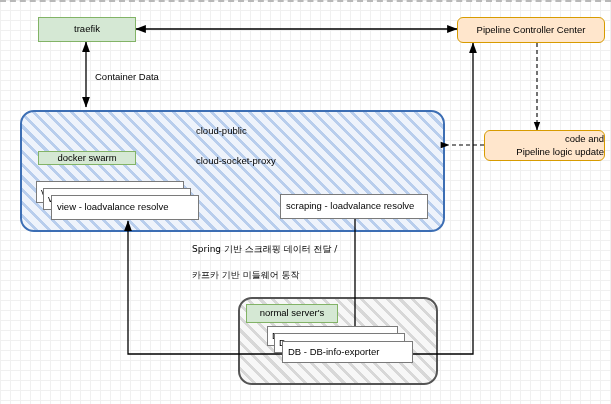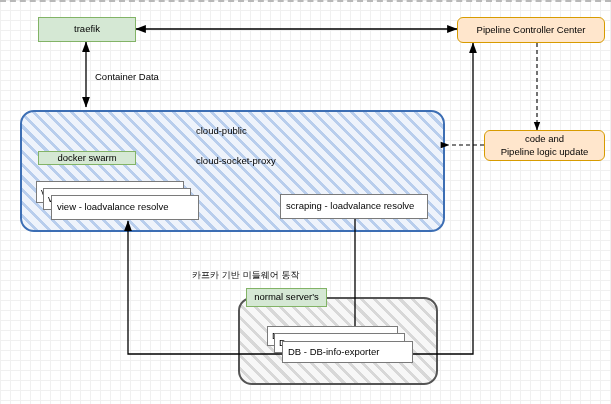--- a/index.html
+++ b/index.html
@@ -158,57 +158,58 @@
   </div>
 
   <div class="node green-box" style="left:38px; top:104px; width:98px; height:14px;margin-top:47px;">
     <span>docker swarm</span>
   </div>
 
   <div class="node orange-box" style="left:457px; top:17px; width:148px; height:26px;">
     <span>Pipeline Controller Center</span>
   </div>
 
-  <div class="node orange-box" style="left:484px; top:130px; width:121px; height:31px; flex-direction:column; justify-content:center;">
+  <div class="node orange-box" style="left:484px; top:130px; width:121px; height:31px; flex-direction:column; justify-content:center;align-items:flex-end;">
     <span>code and</span>
     <span>Pipeline logic update</span>
   </div>
 
   <div class="stack-wrap" style="left:0; top:0;">
     <div class="node white-box-empty" style="left:36px; top:181px; width:148px; height:22px;">
       <span>vi</span>
     </div>
     <div class="node white-box-empty" style="left:43px; top:188px; width:148px; height:22px;">
       <span>vi</span>
     </div>
     <div class="node white-box" style="left:51px; top:195px; width:148px; height:25px;">
       <span>view - loadvalance resolve</span>
     </div>
   </div>
 
   <div class="node white-box" style="left:280px; top:194px; width:148px; height:25px;">
     <span>scraping - loadvalance resolve</span>
   </div>
 
-  <div class="node green-box" style="left:246px; top:288px; width:81px; height:19px;">
+  <div class="node green-box" style="left:246px; top:304px; width:92px; height:19px;">
     <span>normal server's</span>
   </div>
 
   <div class="stack-wrap" style="left:0; top:0;">
     <div class="node white-box-empty" style="left:267px; top:326px; width:131px; height:20px;">
       <span>D</span>
     </div>
     <div class="node white-box-empty" style="left:274px; top:333px; width:131px; height:20px;">
       <span>D</span>
     </div>
     <div class="node white-box" style="left:282px; top:341px; width:131px; height:22px;">
       <span>DB - DB-info-exporter</span>
     </div>
   </div>
 
   <div class="free-label" style="left:95px; top:70px;">Container Data</div>
 
   <div class="free-label" style="left:196px; top:124px;">cloud-public</div>
   <div class="free-label" style="left:196px; top:138px;margin-top:16px;">cloud-socket-proxy</div>
 
+  <div class="free-label label-kr" style="left:192px; top:243px;">Spring 기반 스크래핑 데이터 전달 /</div>
   <div class="free-label label-kr" style="left:192px; top:269px;">카프카 기반 미들웨어 동작</div>
 
 </div>
 
 </body></html>

